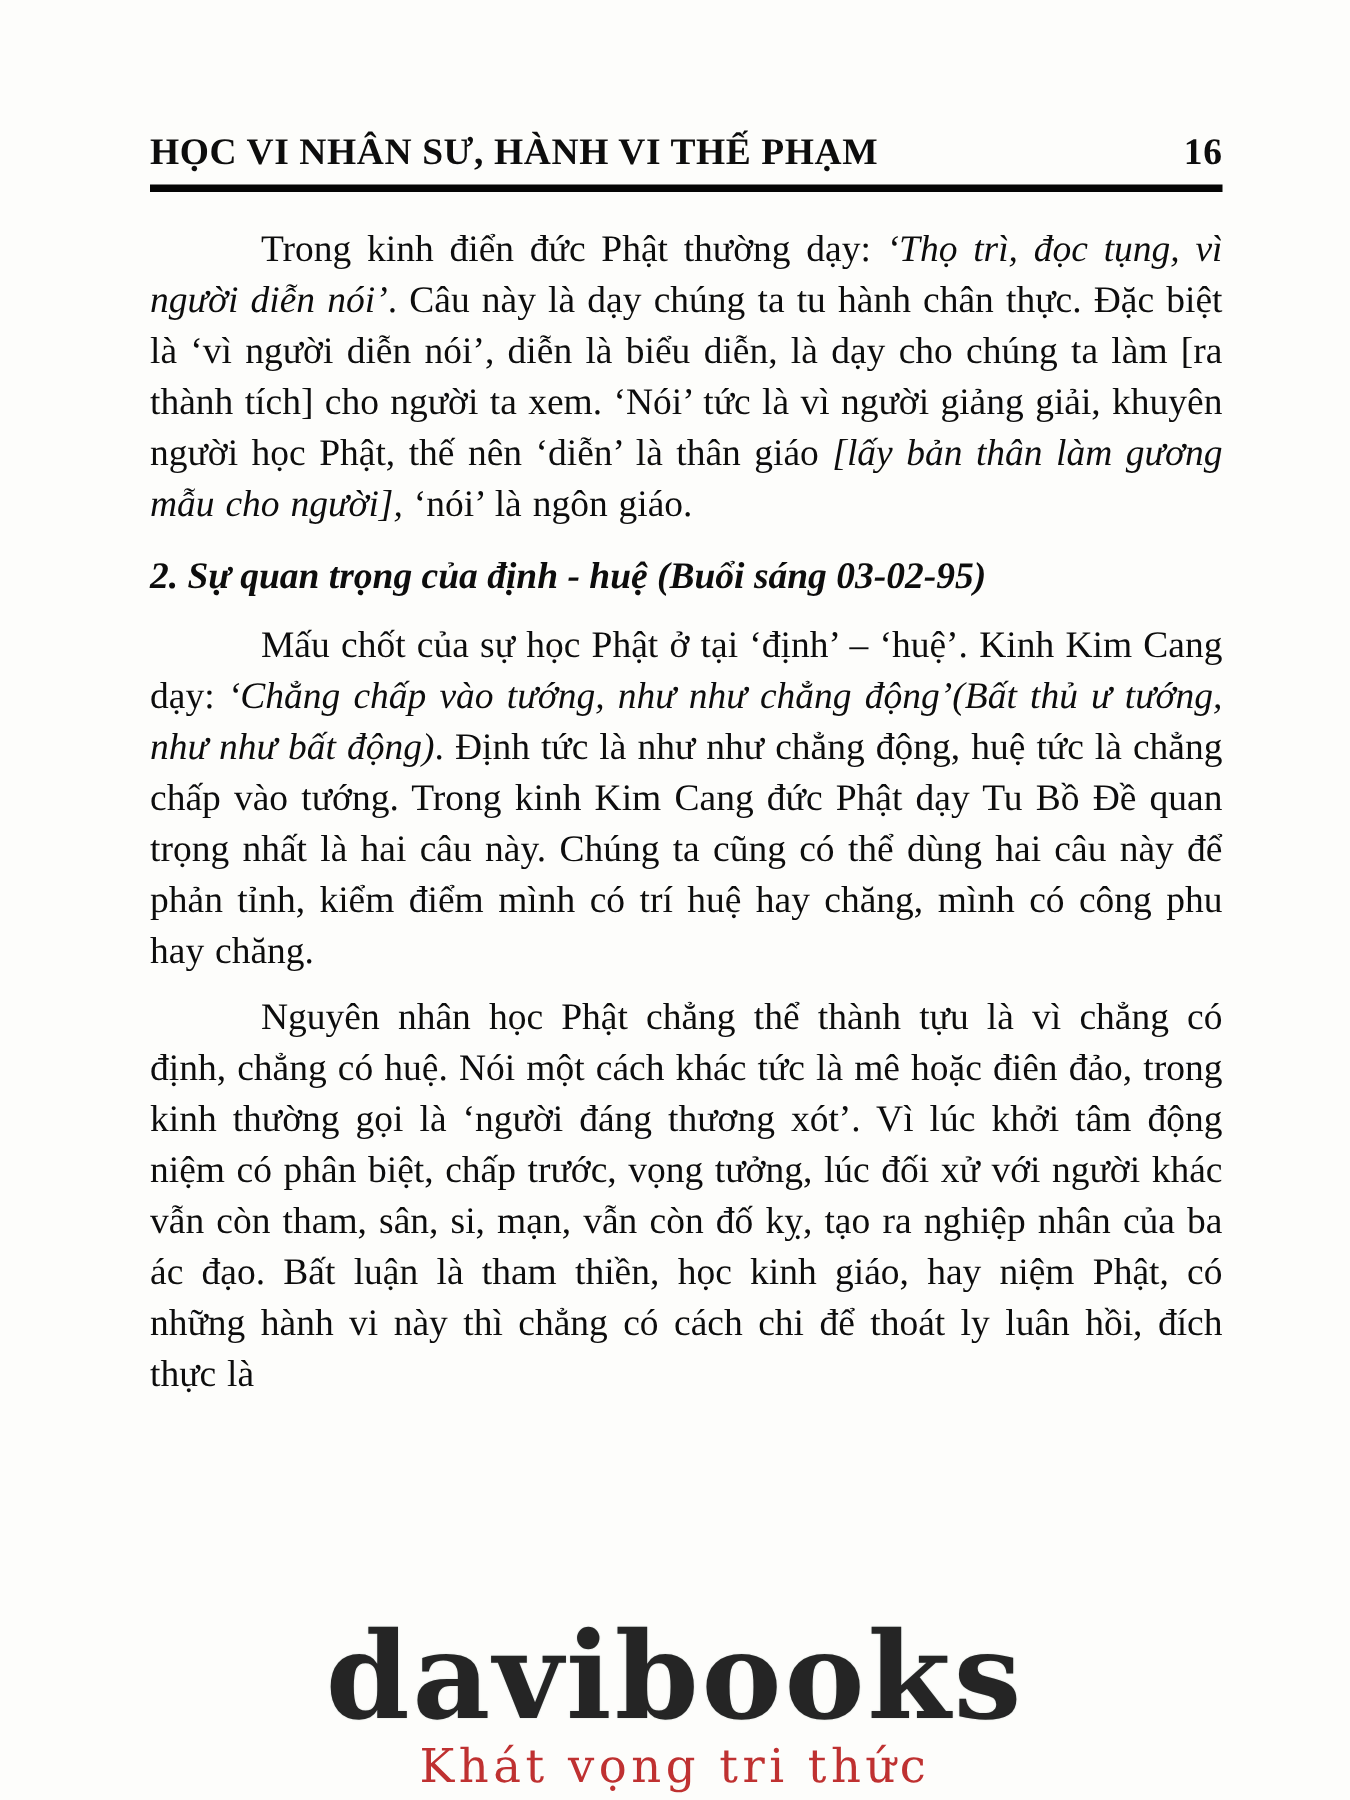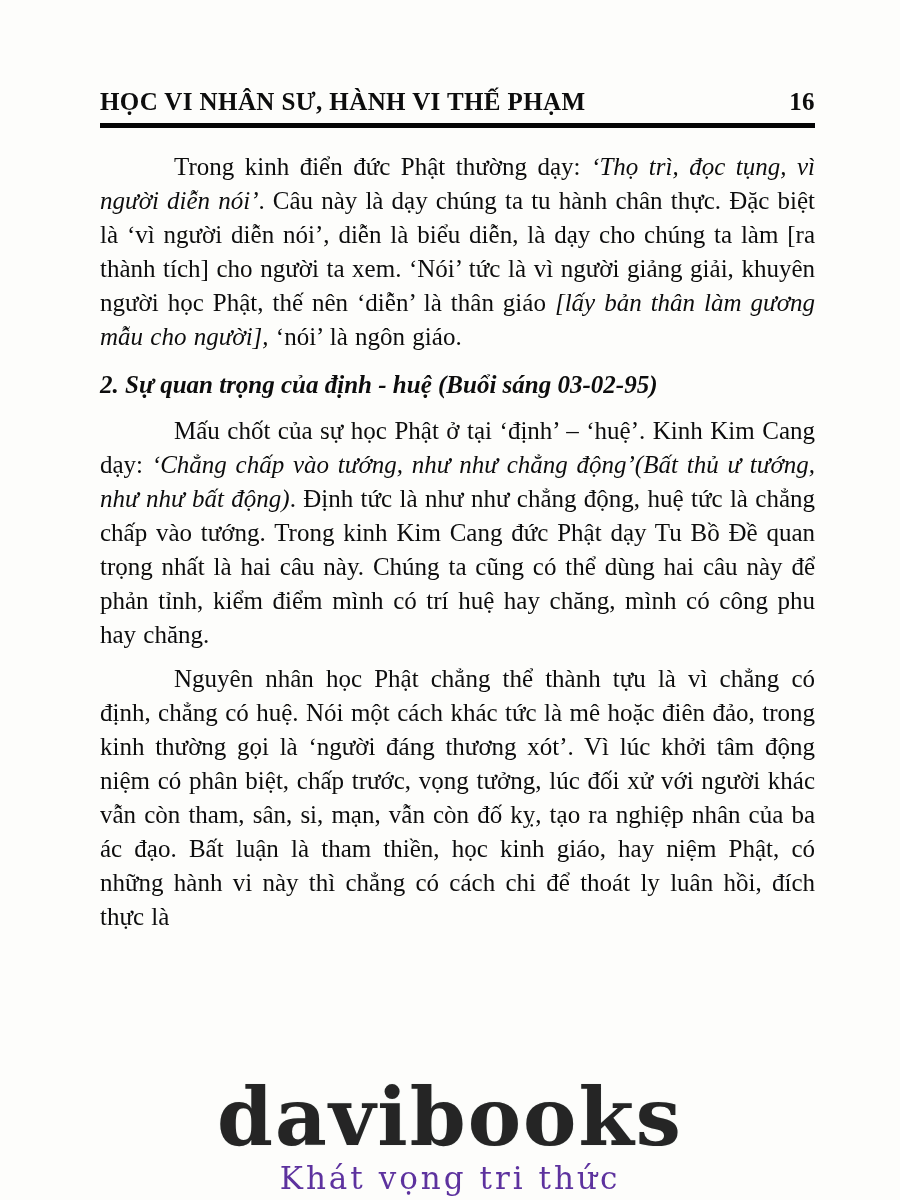--- a/index.html
+++ b/index.html
@@ -67,21 +67,21 @@
     font-size: 80px;
     color: #000000;
     opacity: 0.85;
     letter-spacing: 2px;
     text-shadow: 0 0 1px #b2bebc;
   }
   .wm-tagline {
     margin-top: 6px;
     font-family: "DejaVu Serif", serif;
     font-size: 31px;
-    color: #4c1d95;
+    color: #b91c1c;
     opacity: 0.9;
     letter-spacing: 3px;
   }
 </style>
 </head>
 <body>
 
 <div class="page">
 
   <div class="header-row">

